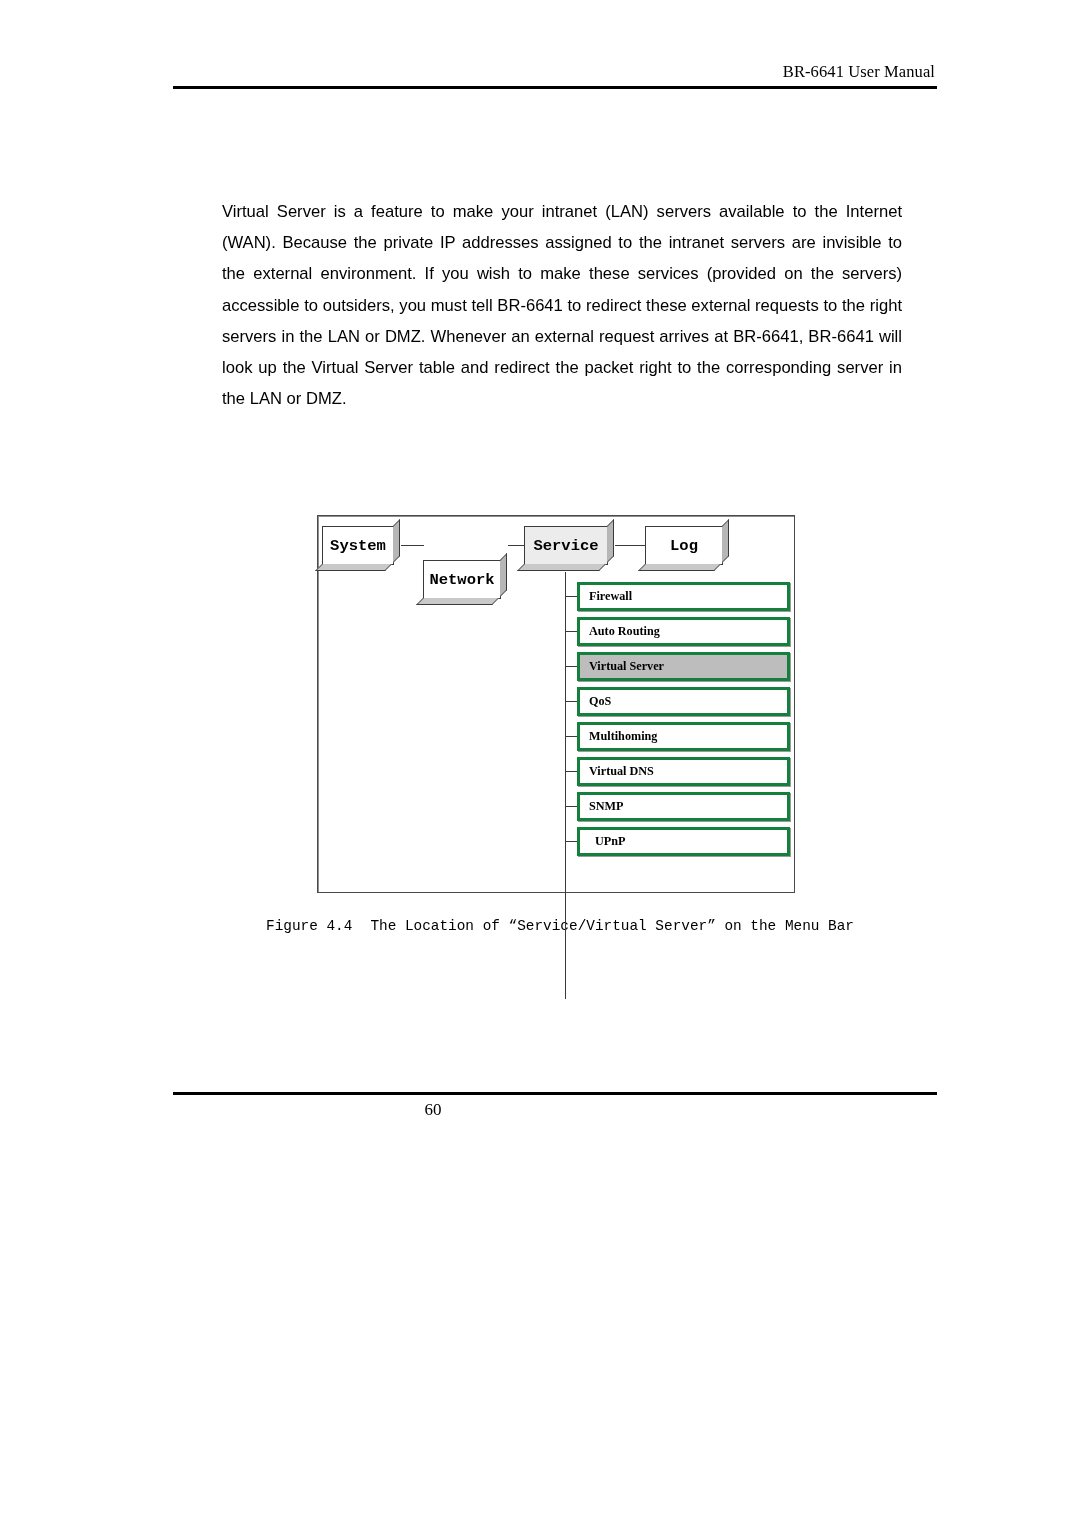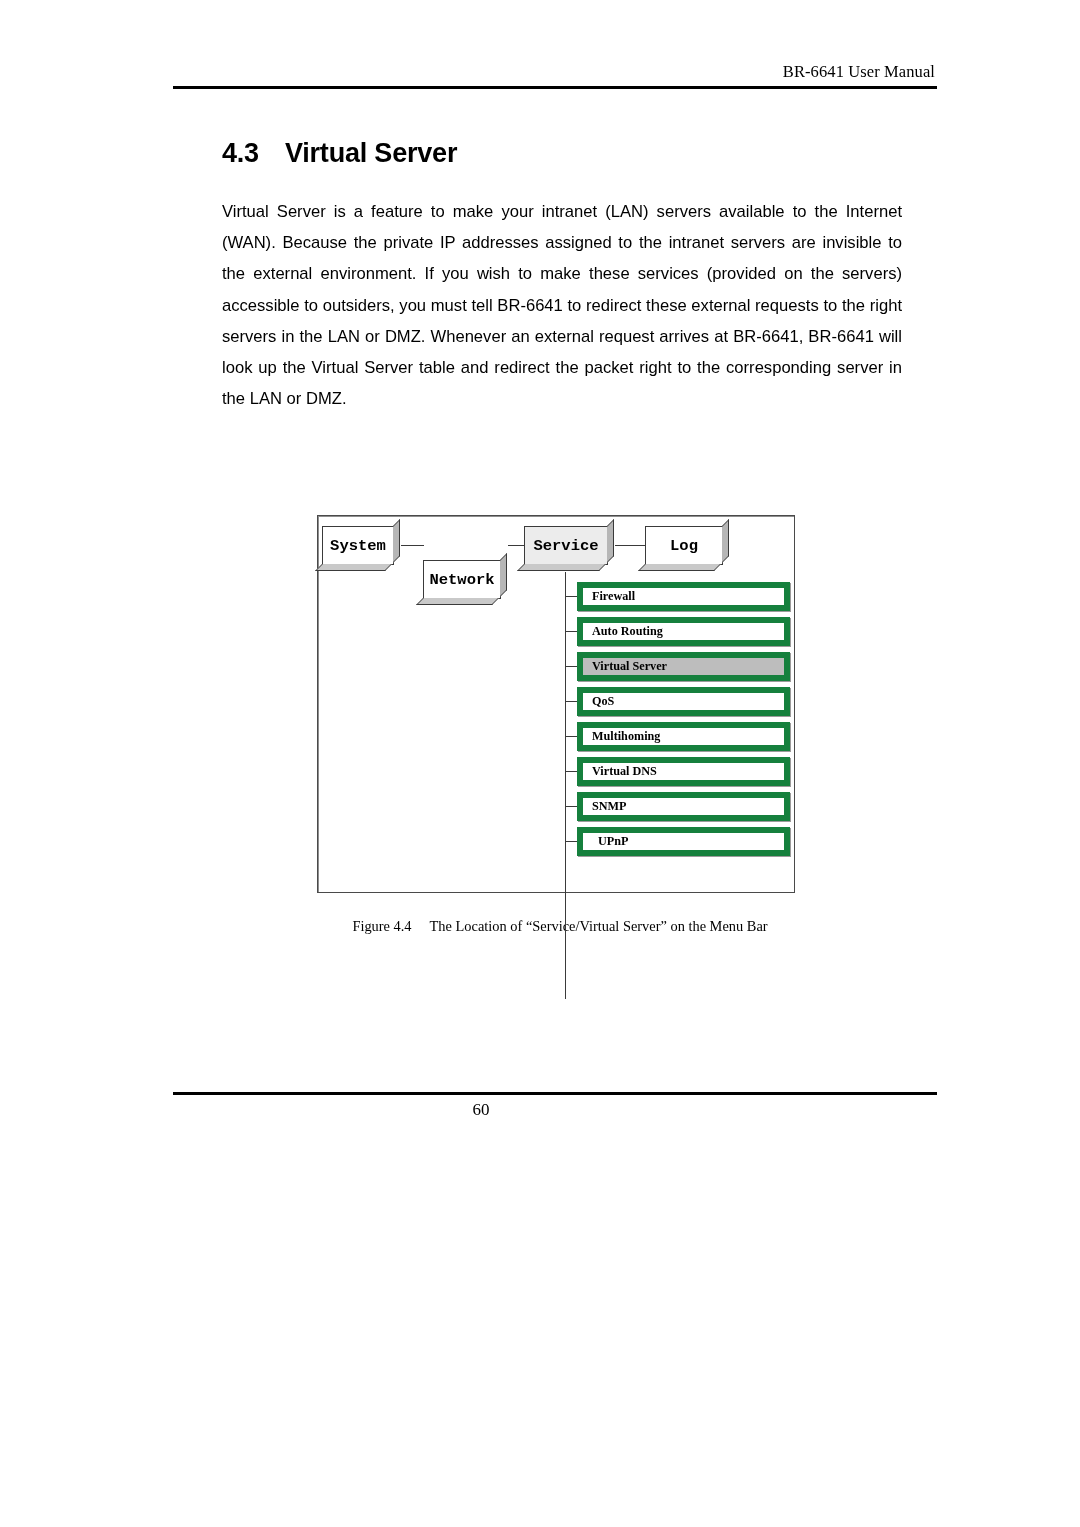--- a/index.html
+++ b/index.html
@@ -179,21 +179,21 @@
     z-index: 1;
   }
 
   
   .submenu-item {
     position: absolute;
     left: 260px;
     width: 213px;
     height: 29px;
     box-sizing: border-box;
-    border: 6px solid #15803d;
+    border: 3px solid #15803d;
     background: #ffffff;
     box-shadow: 1px 1px 0 0 #9b9b9b;
     font-family: "Liberation Serif", serif;
     font-weight: bold;
     font-size: 12.2px;
     display: flex;
     align-items: center;
     color: #000;
     z-index: 2;
   }
@@ -201,51 +201,47 @@
   .submenu-item.selected { background: #bdbdbd; }
   .submenu-item.indent .label { padding-left: 15px; }
 
   
   .figure-caption {
     position: absolute;
     left: 180px;
     top: 918px;
     width: 760px;
     text-align: center;
-    font-family: Liberation Serif, serif;
+    font-family: Liberation Mono, monospace;
     font-size: 14.4px;
     color: #000;
     white-space: nowrap;
   }
   .figure-caption .cap-num { margin-right: 18px; }
 
   
   .page-number {
     position: absolute;
     left: 0;
     top: 1100px;
     width: 866px;
     text-align: center;
     font-family: "Liberation Serif", serif;
     font-size: 17px;
     color: #000;
-    margin-left: 48px;
   }
 </style>
 </head>
 <body>
 
 <div class="page">
 
   <div class="header-text">BR-6641 User Manual</div>
   <div class="rule rule-top"></div>
 
-  <div class="section-heading">
-    <span class="num">4.3</span><span>Virtual Server</span>
-  </div>
 
   <div class="body-block para-1">
     <p class="last-line-left">Virtual Server is a feature to make your intranet (LAN) servers available to the Internet (WAN). Because the private IP addresses assigned to the intranet servers are invisible to the external environment. If you wish to make these services (provided on the servers) accessible to outsiders, you must tell BR-6641 to redirect these external requests to the right servers in the LAN or DMZ. Whenever an external request arrives at BR-6641, BR-6641 will look up the Virtual Server table and redirect the packet right to the corresponding server in the LAN or DMZ.</p>
   </div>
 
 
   <div class="figure">
     <div class="figure-frame"></div>
 
     <div class="tab-link link-1"></div>

